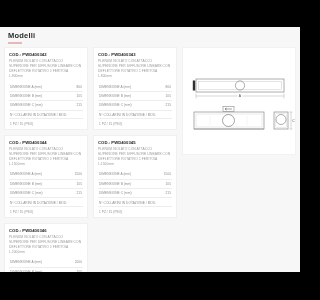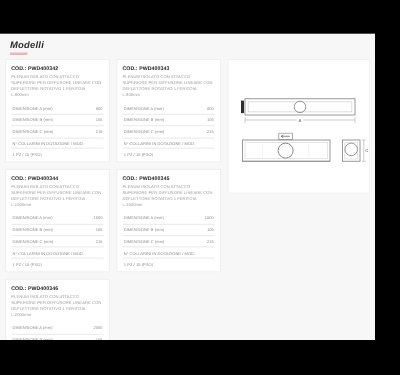--- a/index.html
+++ b/index.html
@@ -12,21 +12,21 @@
   .viewport{
     position:absolute;left:0;top:27px;width:300px;height:245px;
     background:#ffffff;overflow:hidden;
   }
   .page{
     position:relative;width:300px;height:245px;
     background:#f7f7f7;
   }
   .section-title{
     position:absolute;left:8px;top:4px;
-    font-size:7.5px;font-weight:700;color:#2b2b2b;letter-spacing:.2px;font-style:italic;
+    font-size:7.5px;font-weight:700;color:#2b2b2b;letter-spacing:.2px;
   }
   .title-rule{
     position:absolute;left:8px;top:15px;width:14px;height:1.5px;
     background:#e8b7b7;
   }
   .grid{
     position:absolute;left:4px;top:20px;width:174px;
   }
   .row{display:flex;gap:5px;margin-bottom:5px;}
   .card{

